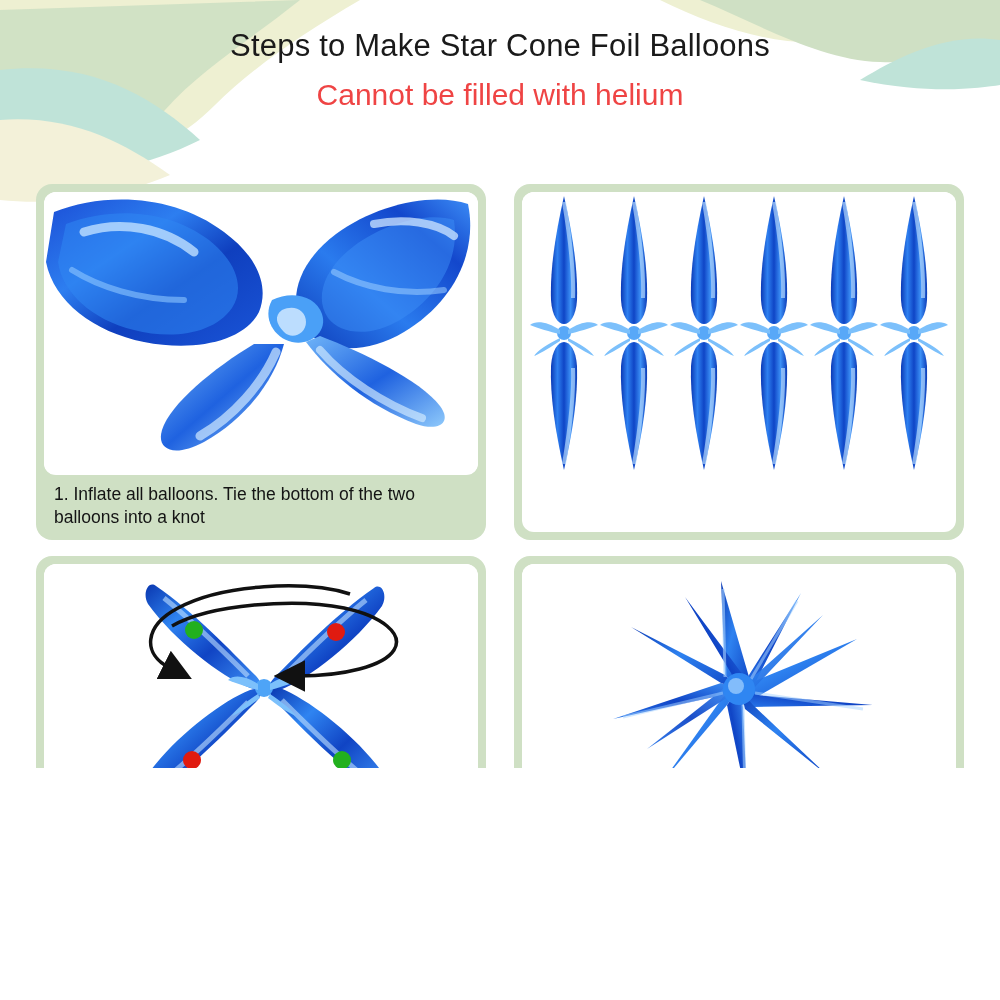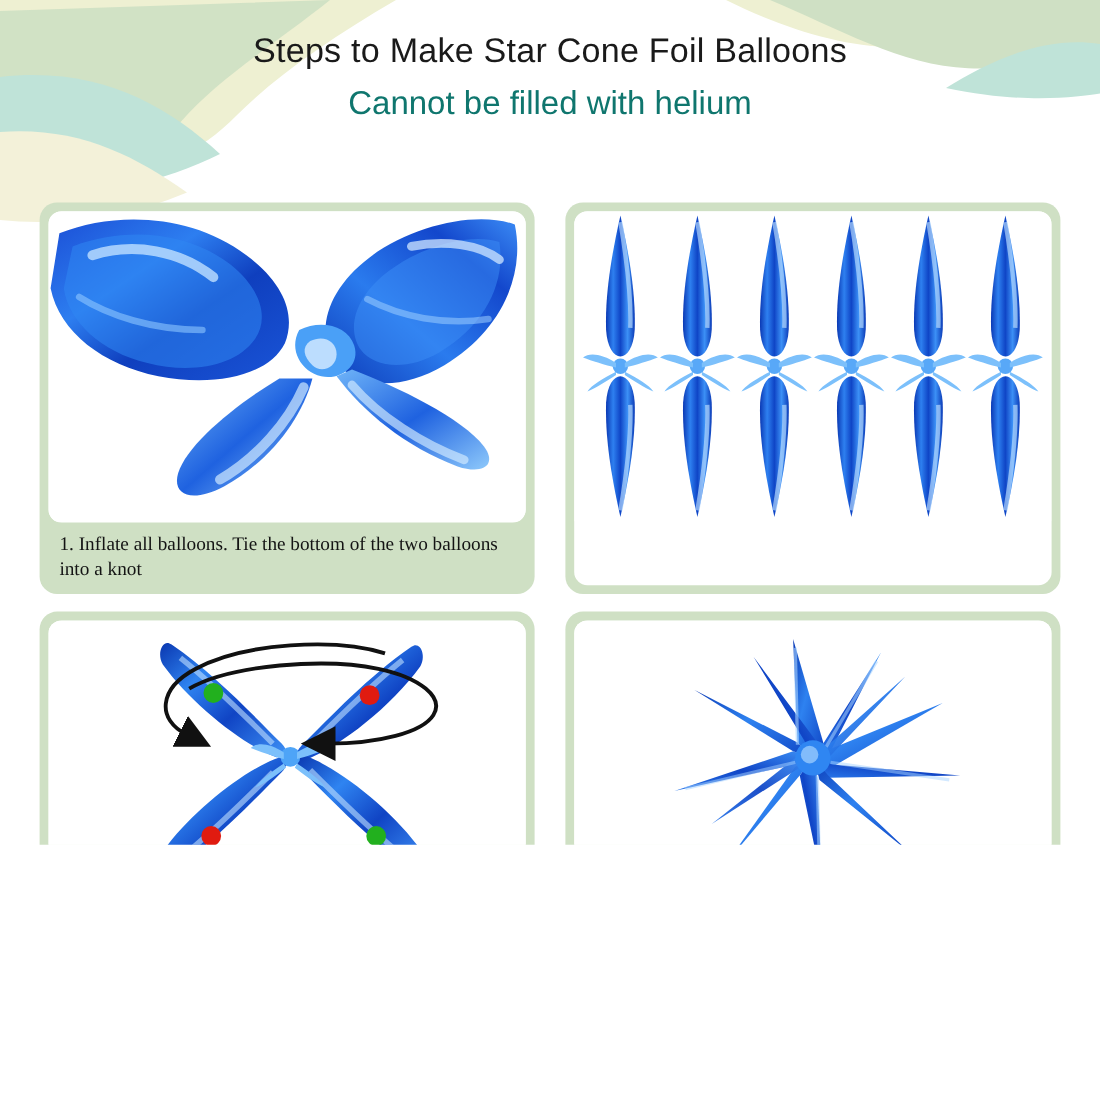--- a/index.html
+++ b/index.html
@@ -39,21 +39,21 @@
   .main-title {
     font-size: 31px;
     color: #1a1a1a;
     font-family: "Liberation Sans", sans-serif;
     letter-spacing: 0.2px;
     margin: 0;
     font-weight: 400;
   }
   .sub-title {
     font-size: 30px;
-    color: #0f766e;
+    color: #ef4444;
     margin: 14px 0 0 0;
     font-weight: 400;
     font-family: "Liberation Sans", sans-serif;
   }
   .grid {
     position: absolute;
     top: 184px;
     left: 36px;
     width: 928px;
     display: grid;
@@ -78,21 +78,21 @@
     border-radius: 12px;
     flex: 1 1 auto;
     position: relative;
     overflow: hidden;
   }
   .caption {
     color: #141414;
     font-size: 17.5px;
     line-height: 1.28;
     padding: 8px 10px 4px 10px;
-    font-family: Liberation Serif, serif;
+    font-family: Liberation Sans, sans-serif;
   }
   .card-3 .caption, .card-4 .caption {
     padding-top: 7px;
   }
   svg { display: block; }
 </style>
 </head>
 <body>
 
 <div class="page">

